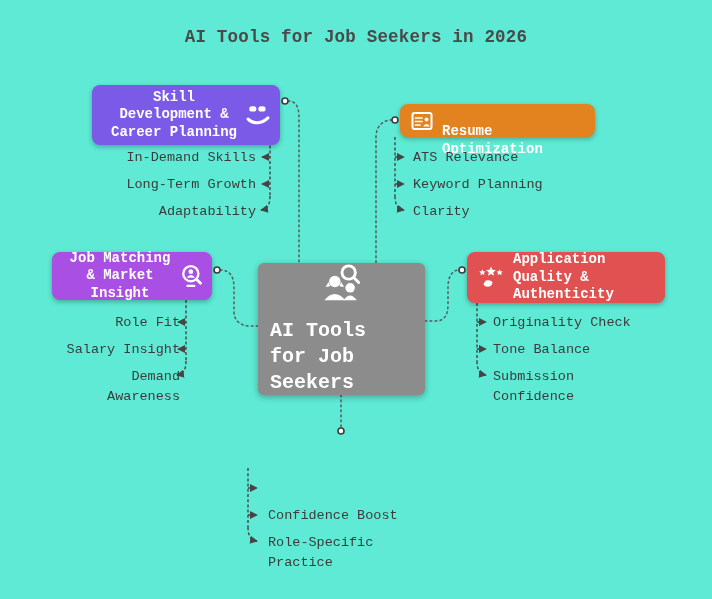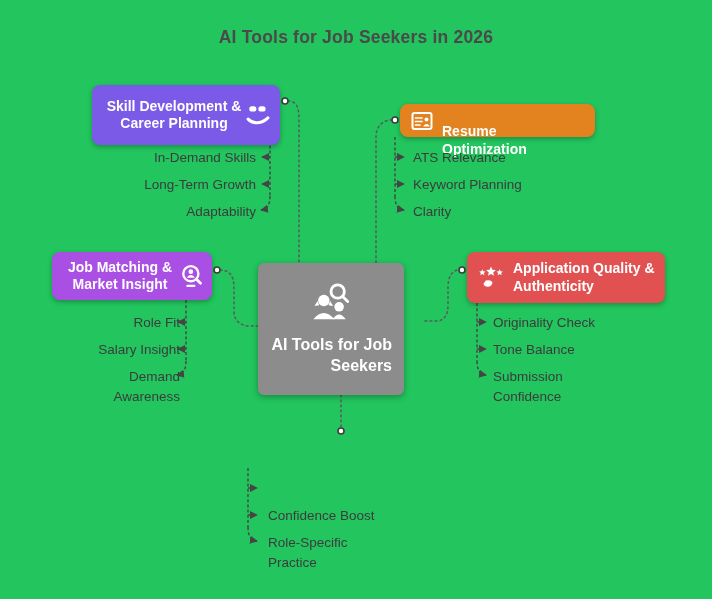--- a/index.html
+++ b/index.html
@@ -1,18 +1,18 @@
 <!DOCTYPE html>
 <html><head>
 <meta charset="utf-8">
 <style>
   html,body { margin:0; padding:0; background:#ffffff; }
   .canvas {
-    position:relative; width:712px; height:599px; background:#22c55e;
-    font-family:Liberation Sans, sans-serif; overflow:hidden;
+    position:relative; width:712px; height:599px; background:#5eead4;
+    font-family:Liberation Mono, monospace; overflow:hidden;
   }
   .diagram-title {
     position:absolute; top:27px; left:0; width:100%; text-align:center;
     font-size:17.5px; font-weight:bold; color:#4a4a4a; letter-spacing:.2px;
   }
   svg.connectors { position:absolute; left:0; top:0; pointer-events:none; }
   .main-link { stroke:#5a5a5a; stroke-width:1.5; fill:none; stroke-dasharray:1.8 3.2; stroke-linecap:round; }
   .sub-link  { stroke:#454545; stroke-width:1.4; fill:none; stroke-dasharray:3 2.2; }
   .node-dot  { fill:#ffffff; stroke:#3d3d3d; stroke-width:1.6; }
 
@@ -29,24 +29,24 @@
   .box-resume  { left:400px; top:104px; width:195px; height:33px; padding:0 10px; }
   .box-resume .label { margin-left:8px;margin-top:40px; }
   .box-job     { left:52px;  top:252px; width:160px; height:48px; padding:0 6px 0 10px; }
   .box-job .label { text-align:center; }
   .box-quality { left:467px; top:252px; width:198px; height:51px; padding:0 8px 0 10px; }
   .box-quality .label { margin-left:8px; }
   .box-interview { left:238px; top:435px; width:200px; height:33px; padding:0 10px; }
   .box-interview .label { margin-left:8px; }
 
   .center-box {
-    position:absolute; left:258px; top:263px; width:146px; height:132px;
-    border-radius:6px; color:#ffffff; font-weight:bold; font-size:16px;
+    position:absolute; left:258px; top:263px; width:167px; height:132px;
+    border-radius:6px; color:#ffffff; font-weight:bold; font-size:20px;
     display:flex; flex-direction:column; align-items:center; justify-content:center;
-    text-align:right; box-shadow:0 2px 6px rgba(0,0,0,.3); padding:0 12px; box-sizing:border-box;
+    text-align:left; box-shadow:0 2px 6px rgba(0,0,0,.3); padding:0 12px; box-sizing:border-box;
     line-height:1.3;
   }
   .center-box .icon { margin-bottom:6px; }
 
   .item {
     position:absolute; font-size:13.5px; color:#3c3c3c; line-height:1.5; white-space:nowrap;
   }
   .item.wrap { white-space:normal; }
   .align-r { text-align:right; }
 </style>

